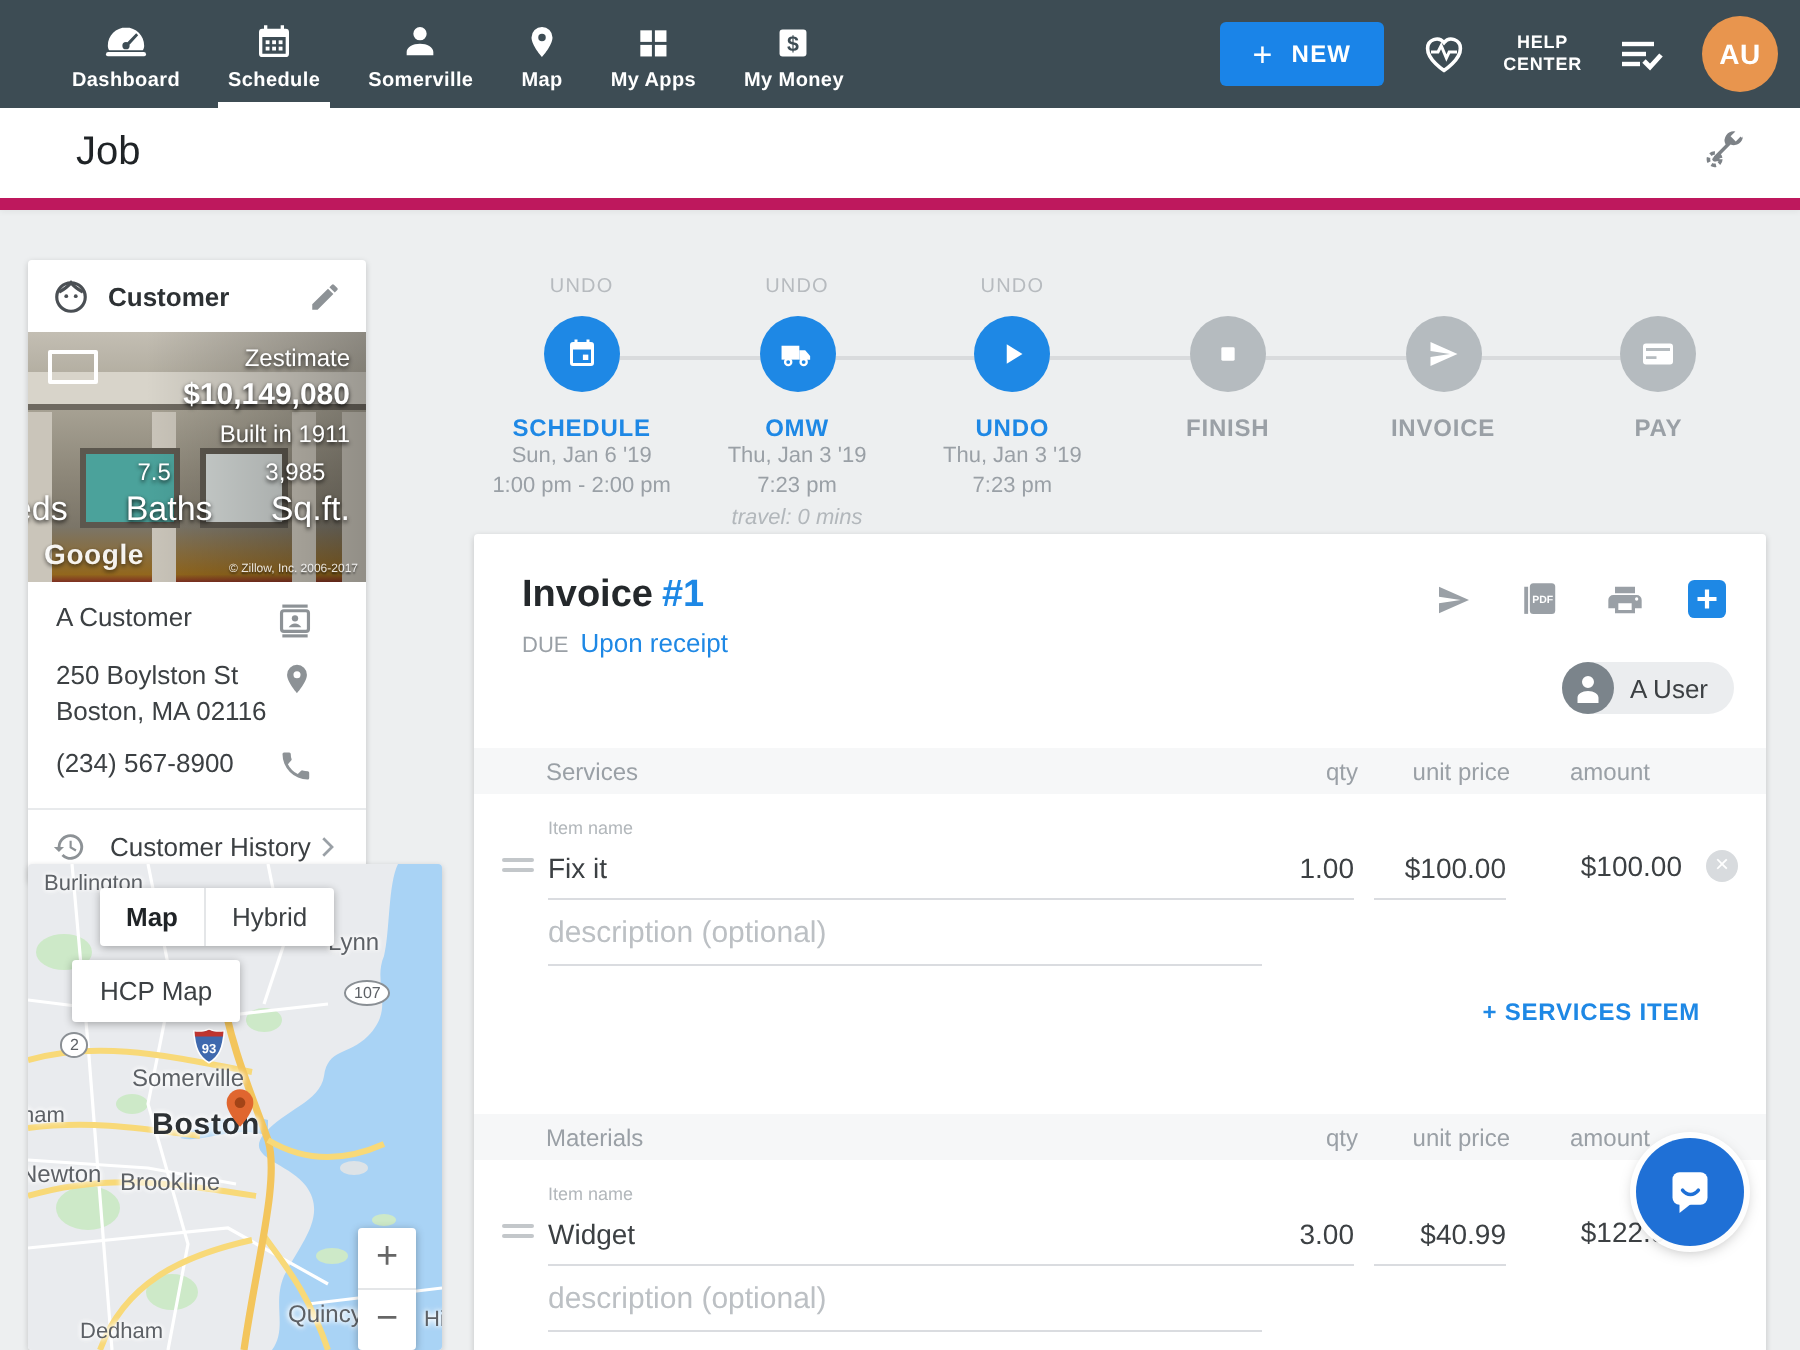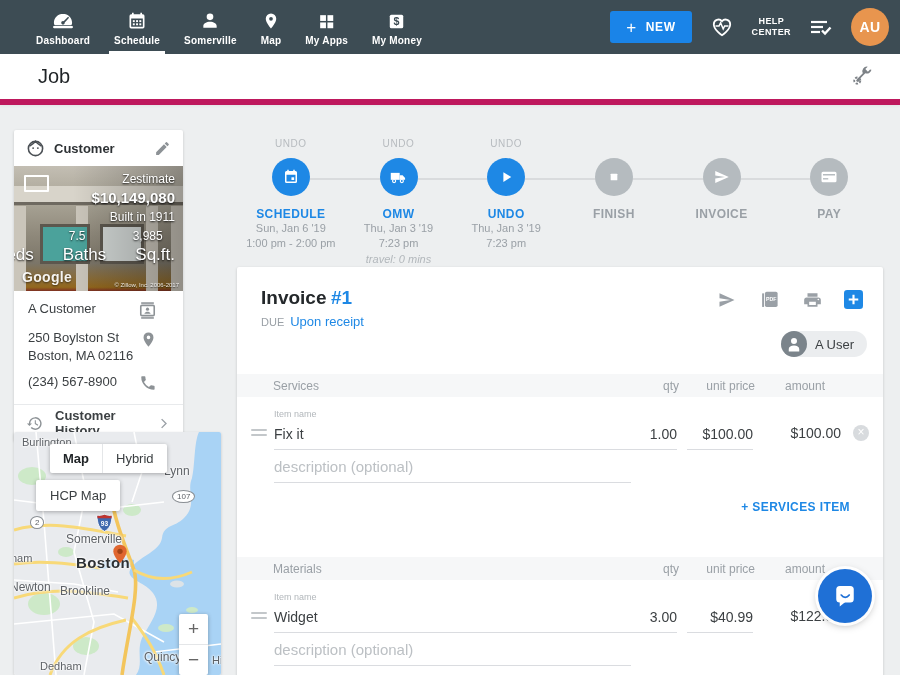--- a/index.html
+++ b/index.html
@@ -47,21 +47,21 @@
   .zstat{text-align:center;}
   .zstat .v{font-size:12px;}
   .zstat .l{font-size:17px;margin-top:2px;padding-left:15px;}
   .gwm{position:absolute;left:8px;bottom:6px;color:#fff;font-size:14px;font-weight:bold;letter-spacing:.3px;opacity:.92;text-shadow:0 1px 2px rgba(0,0,0,.6);}
   .zcopy{position:absolute;right:4px;bottom:3px;color:#fff;font-size:6px;opacity:.85;text-shadow:0 1px 1px rgba(0,0,0,.7);}
   .cc-row{display:flex;align-items:flex-start;padding:9px 26px 0 14px;}
   .cc-row .txt{font-size:13px;color:#3c4043;line-height:1.35;}
   .cc-row .ric{margin-left:auto;display:flex;padding-top:1px;}
   .cc-row.phone{padding-bottom:12px;}
   .cc-hist{display:flex;align-items:center;border-top:1px solid #e8eaec;height:36px;padding:0 12px;cursor:pointer;}
-  .cc-hist .hlabel{font-size:13px;font-weight:bold;color:#3c4043;margin-left:12px;}
+  .cc-hist .hlabel{font-size:13px;font-weight:normal;color:#3c4043;margin-left:12px;text-align:right;}
   .cc-hist .chev{margin-left:auto;display:flex;}
 
   
   .map-card{left:14px;top:432px;width:207px;height:243px;overflow:hidden;}
   .map-label{position:absolute;font-size:11px;color:#5d6166;text-shadow:0 0 3px #fff,0 0 3px #fff,0 0 2px #fff;white-space:nowrap;}
   .map-label.big{font-size:15px;font-weight:bold;color:#2d3134;letter-spacing:.4px;}
   .mctl{position:absolute;left:36px;top:12px;display:flex;background:#fff;border-radius:2px;box-shadow:0 1px 4px rgba(0,0,0,.3);z-index:3;}
   .mctl .seg{font-size:13px;color:#3c4043;padding:7px 13px;cursor:pointer;}
   .mctl .seg.on{font-weight:bold;color:#1f2326;}
   .mctl .seg + .seg{border-left:1px solid #e4e6e8;}

